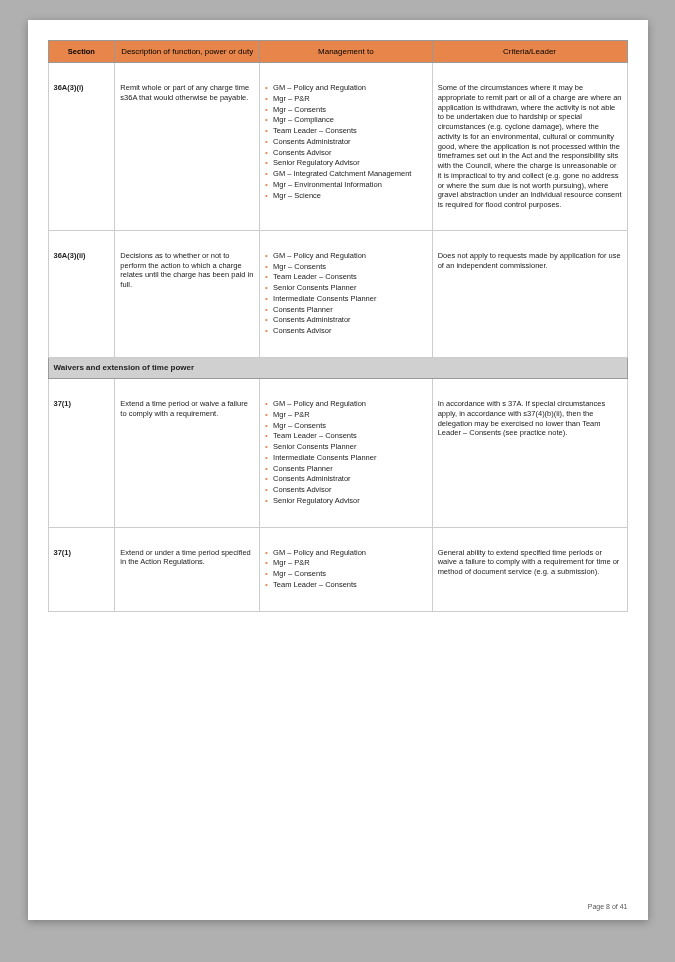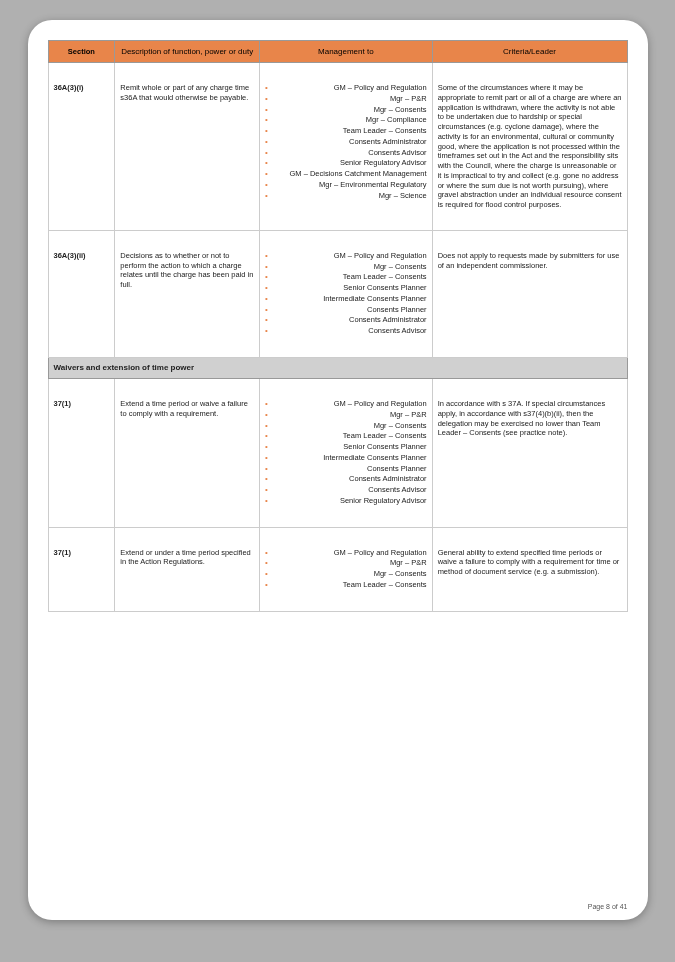--- a/index.html
+++ b/index.html
@@ -12,21 +12,20 @@
       min-height: 962px;
       padding: 20px;
     }
     .page {
       background: #ffffff;
       width: 620px;
       min-height: 900px;
       padding: 20px 20px 30px 20px;
       position: relative;
       box-shadow: 0 2px 8px rgba(0,0,0,0.3);
-      border-radius: 24px;
     }
     table {
       width: 100%;
       border-collapse: collapse;
       font-size: 7.5px;
     }
     thead tr th {
       background: #e8854a;
       color: #000;
       font-weight: normal;
@@ -59,21 +58,20 @@
     }
     .bullet-list {
       list-style: none;
       padding: 0;
       margin: 0;
     }
     .bullet-list li {
       padding-left: 8px;
       position: relative;
       margin-bottom: 1px;
-      text-align: right;
     }
     .bullet-list li::before {
       content: '•';
       position: absolute;
       left: 0;
       color: #e8854a;
       font-size: 8px;
     }
     .section-header-row td {
       background: #d0d0d0;
@@ -110,43 +108,43 @@
           <td class="delegated-cell">
             <ul class="bullet-list">
               <li>GM – Policy and Regulation</li>
               <li>Mgr – P&amp;R</li>
               <li>Mgr – Consents</li>
               <li>Mgr – Compliance</li>
               <li>Team Leader – Consents</li>
               <li>Consents Administrator</li>
               <li>Consents Advisor</li>
               <li>Senior Regulatory Advisor</li>
-              <li>GM – Decisions Catchment Management</li>
-              <li>Mgr – Environmental Regulatory</li>
+              <li>GM – Integrated Catchment Management</li>
+              <li>Mgr – Environmental Information</li>
               <li>Mgr – Science</li>
             </ul>
           </td>
           <td class="criteria-cell">Some of the circumstances where it may be appropriate to remit part or all of a charge are where an application is withdrawn, where the activity is not able to be undertaken due to hardship or special circumstances (e.g. cyclone damage), where the activity is for an environmental, cultural or community good, where the application is not processed within the timeframes set out in the Act and the responsibility sits with the Council, where the charge is unreasonable or it is impractical to try and collect (e.g. gone no address or where the sum due is not worth pursuing), where gravel abstraction under an individual resource consent is required for flood control purposes.</td>
         </tr>
         <tr>
           <td class="section-cell">36A(3)(ii)</td>
           <td class="desc-cell">Decisions as to whether or not to perform the action to which a charge relates until the charge has been paid in full.</td>
           <td class="delegated-cell">
             <ul class="bullet-list">
               <li>GM – Policy and Regulation</li>
               <li>Mgr – Consents</li>
               <li>Team Leader – Consents</li>
               <li>Senior Consents Planner</li>
               <li>Intermediate Consents Planner</li>
               <li>Consents Planner</li>
               <li>Consents Administrator</li>
               <li>Consents Advisor</li>
             </ul>
           </td>
-          <td class="criteria-cell">Does not apply to requests made by submitters for use of an independent commissioner.</td>
+          <td class="criteria-cell">Does not apply to requests made by application for use of an independent commissioner.</td>
         </tr>
         <tr class="section-header-row">
           <td colspan="4">Waivers and extension of time power</td>
         </tr>
         <tr>
           <td class="section-cell">37(1)</td>
           <td class="desc-cell">Extend a time period or waive a failure to comply with a requirement.</td>
           <td class="delegated-cell">
             <ul class="bullet-list">
               <li>GM – Policy and Regulation</li>

